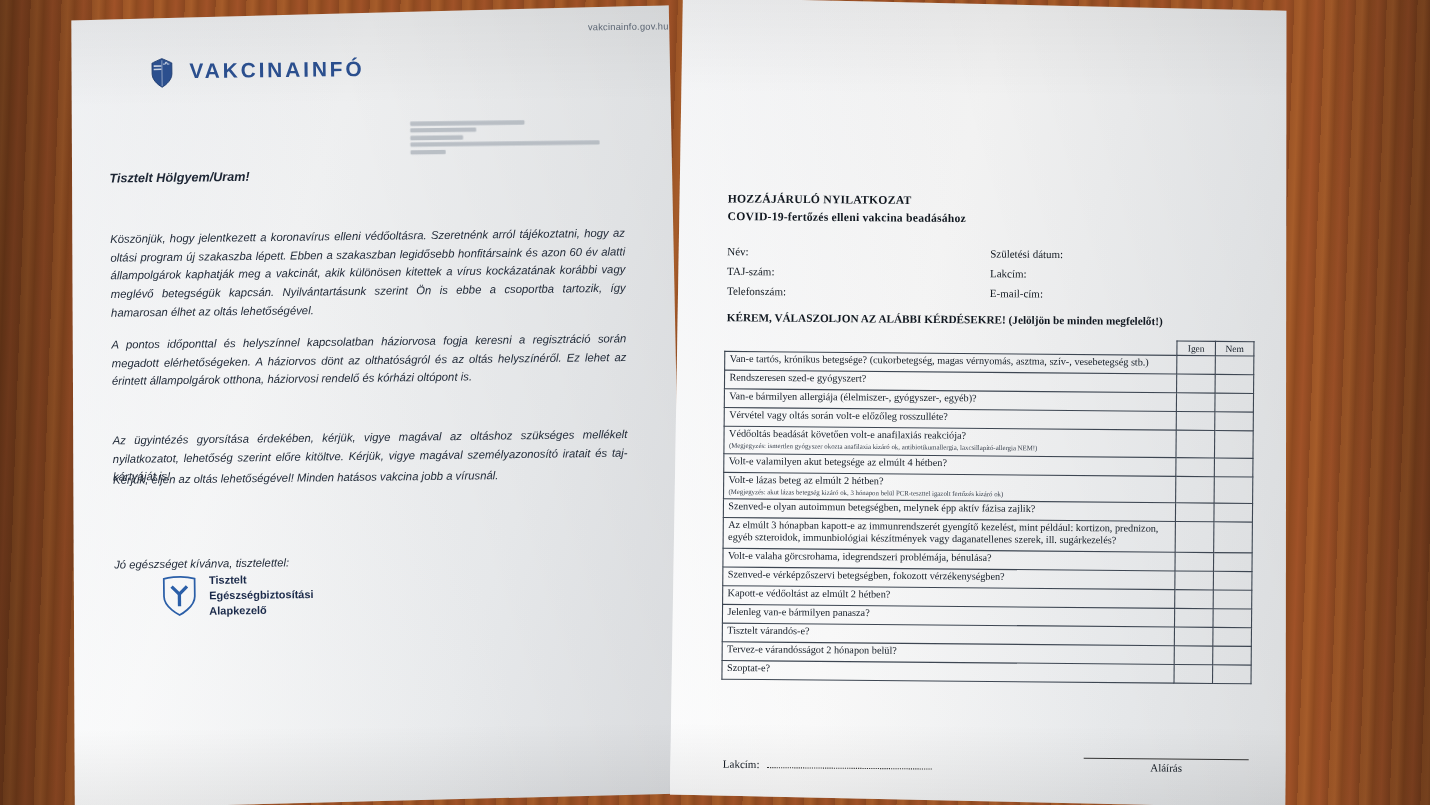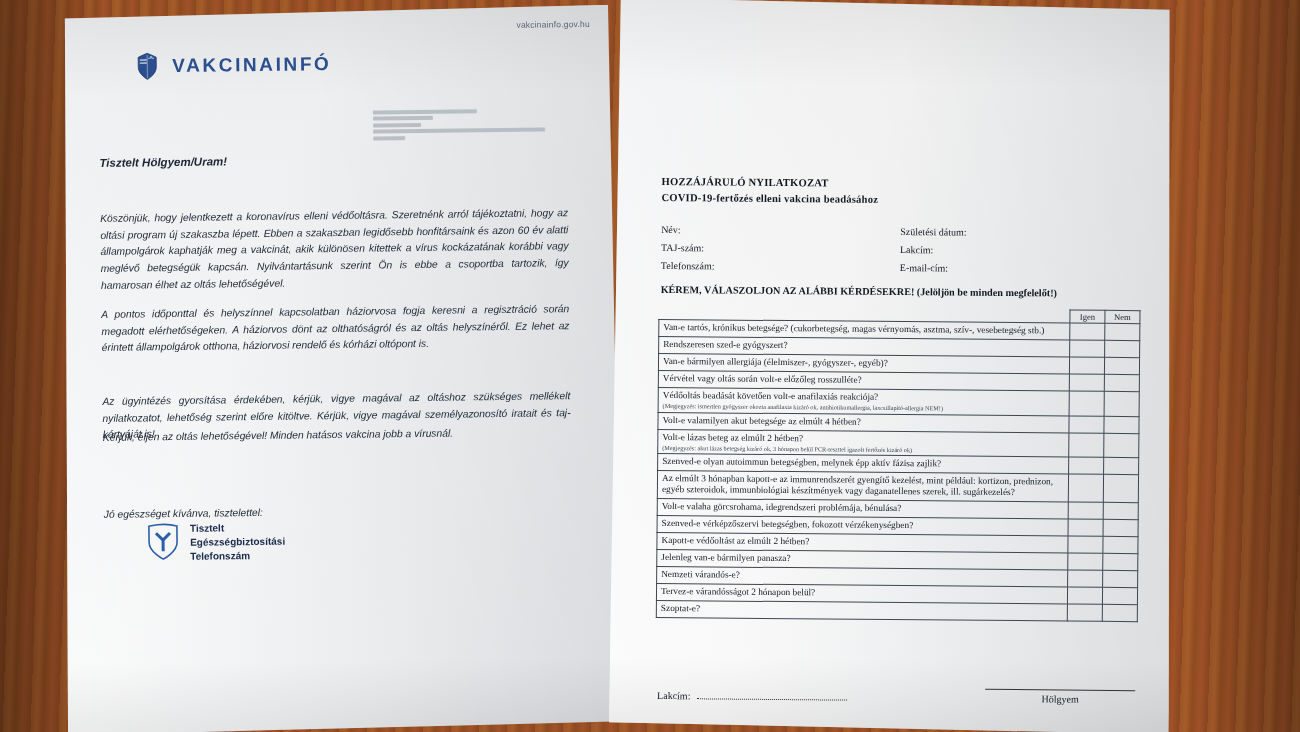--- a/index.html
+++ b/index.html
@@ -36,21 +36,21 @@
     clip-path:polygon(1% 0%, 99% 1%, 100% 100%, 0% 99%);
   }
   
   .shade{position:absolute;inset:0;pointer-events:none;
     background:
       linear-gradient(180deg, rgba(0,0,0,.05) 0%, rgba(0,0,0,0) 12%),
       linear-gradient(0deg, rgba(0,0,0,.07) 0%, rgba(0,0,0,0) 10%),
       linear-gradient(75deg, rgba(255,255,255,.5) 0%, rgba(0,0,0,.03) 55%, rgba(0,0,0,.07) 100%);
   }
   .url{
-    position:absolute;right:24px;top:14px;font-size:8.5px;color:#5a6472;letter-spacing:.2px;text-align:center;
+    position:absolute;right:6px;top:14px;font-size:8.5px;color:#5a6472;letter-spacing:.2px;text-align:center;
   }
   .logo-row{position:absolute;left:82px;top:42px;display:flex;align-items:center;gap:14px;}
   .crest{width:22px;height:28px;}
   .brand{
     font-size:19px;font-weight:bold;color:#2b4f8e;letter-spacing:2.6px;
   }
   .addr{
     position:absolute;left:318px;top:100px;width:200px;
     font-size:5.4px;line-height:1.9;color:#6a7280;filter:blur(.6px);
   }
@@ -155,21 +155,21 @@
 
   <div class="nea">
     <svg class="nea-logo" viewBox="0 0 34 38">
       <path d="M3 4 C3 4 17 0 31 4 L31 20 C31 30 17 37 17 37 C17 37 3 30 3 20 Z" fill="none" stroke="#2b5fa8" stroke-width="1.6"></path>
       <path d="M10 11 L17 18 L24 11" fill="none" stroke="#2b5fa8" stroke-width="3"></path>
       <path d="M17 18 L17 29" fill="none" stroke="#2b5fa8" stroke-width="3"></path>
     </svg>
     <div class="nea-text">
       <div>Tisztelt</div>
       <div>Egészségbiztosítási</div>
-      <div>Telefonszám</div>
+      <div>Alapkezelő</div>
     </div>
   </div>
 </div>
 
 <div class="sheet" id="sheet-right">
   <div class="shade"></div>
 
   <div class="r-inner">
     <div class="form-title">
       <div>HOZZÁJÁRULÓ NYILATKOZAT</div>
@@ -260,21 +260,21 @@
           <td><span>Kapott-e védőoltást az elmúlt 2 hétben?</span><span class="note"></span></td>
           <td class="yn"></td>
           <td class="yn"></td>
         </tr>
         <tr>
           <td><span>Jelenleg van-e bármilyen panasza?</span><span class="note"></span></td>
           <td class="yn"></td>
           <td class="yn"></td>
         </tr>
         <tr>
-          <td><span>Nemzeti várandós-e?</span><span class="note"></span></td>
+          <td><span>Tisztelt várandós-e?</span><span class="note"></span></td>
           <td class="yn"></td>
           <td class="yn"></td>
         </tr>
         <tr>
           <td><span>Tervez-e várandósságot 2 hónapon belül?</span><span class="note"></span></td>
           <td class="yn"></td>
           <td class="yn"></td>
         </tr>
         <tr>
           <td><span>Szoptat-e?</span><span class="note"></span></td>
@@ -284,17 +284,17 @@
       </tbody>
     </table>
 
     <div class="footer">
       <div>
         <span>Lakcím:</span>
         <span class="dotted"></span>
       </div>
       <div class="sig">
         <div class="line"></div>
-        <span>Hölgyem</span>
+        <span>Aláírás</span>
       </div>
     </div>
   </div>
 </div>
 
 </body></html>

